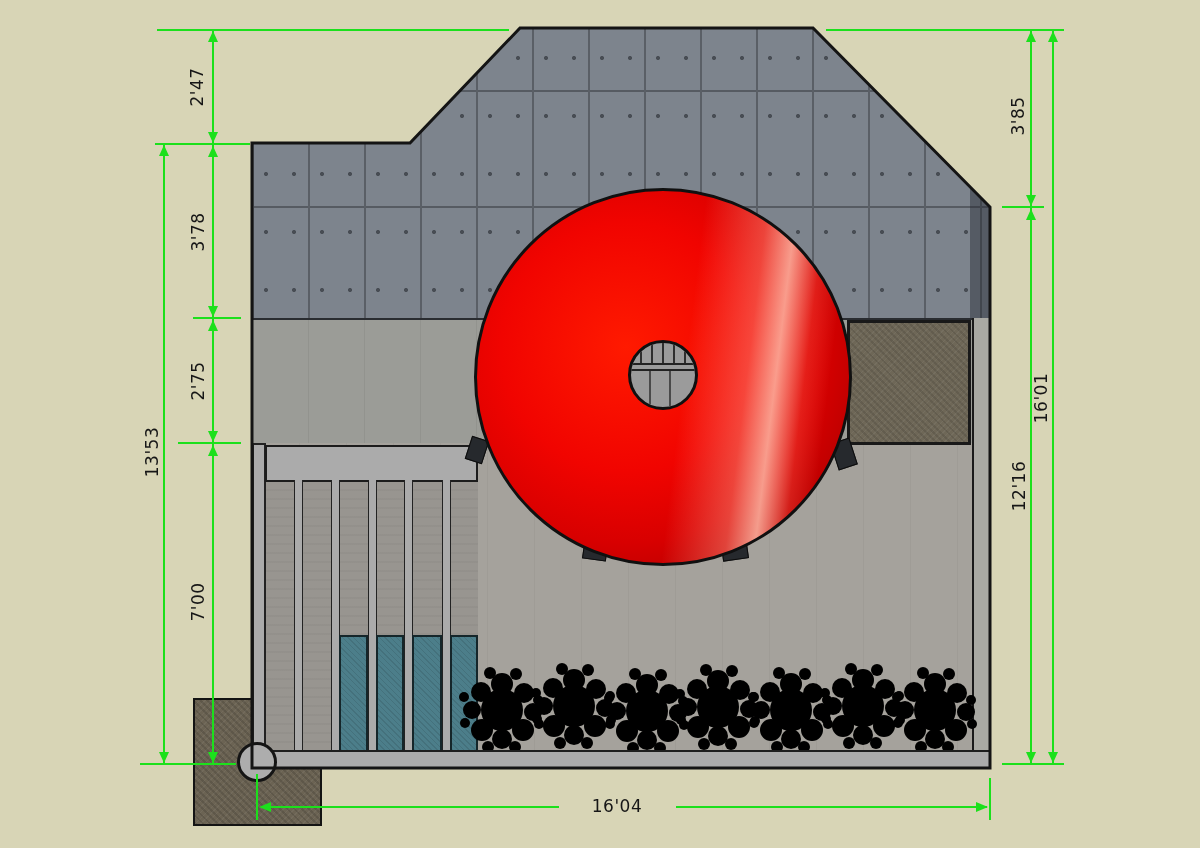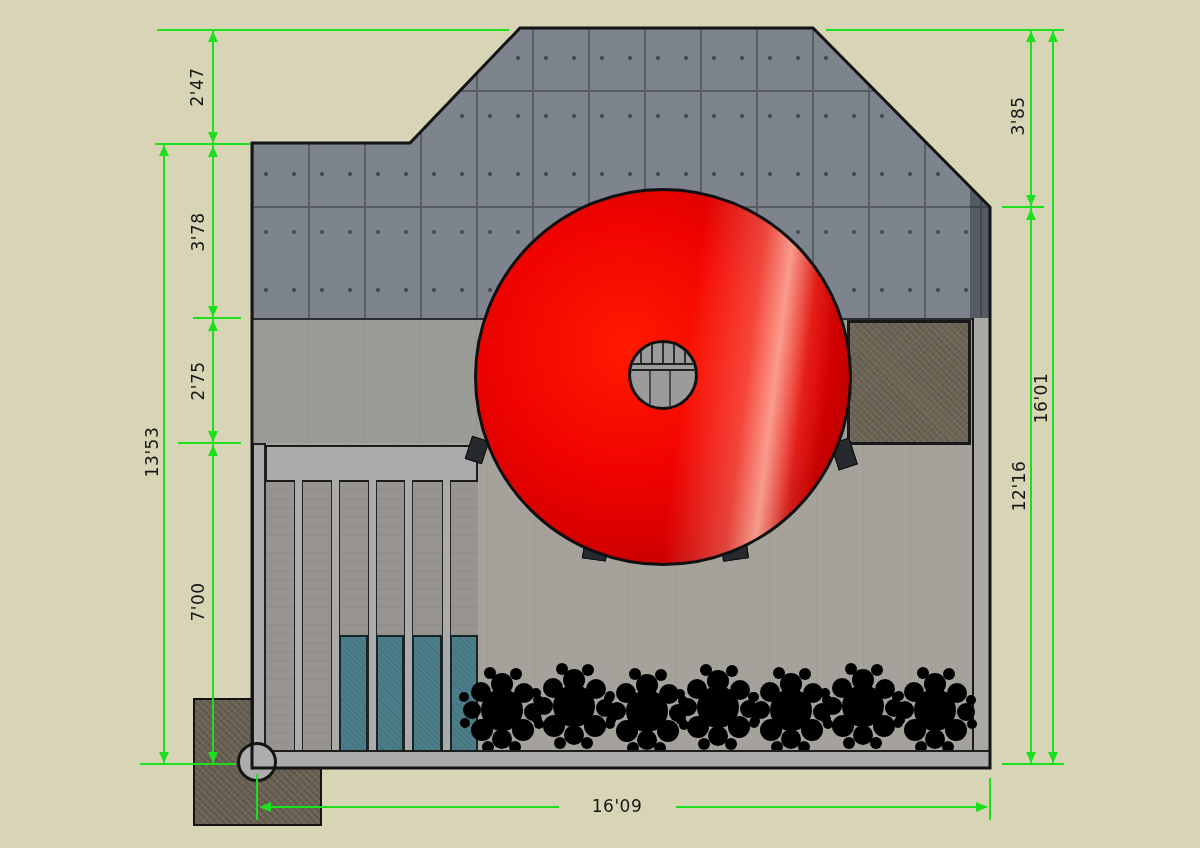--- a/index.html
+++ b/index.html
@@ -224,13 +224,13 @@
 <div class="arr rt" style="left:976px;top:802px;"></div>
 
 <div class="dim-label vert" style="left:162px;top:76px;">2'47</div>
 <div class="dim-label vert" style="left:163px;top:221px;">3'78</div>
 <div class="dim-label vert" style="left:163px;top:370px;">2'75</div>
 <div class="dim-label vert" style="left:163px;top:591px;">7'00</div>
 <div class="dim-label vert" style="left:117px;top:441px;">13'53</div>
 <div class="dim-label vert" style="left:983px;top:105px;">3'85</div>
 <div class="dim-label vert" style="left:1006px;top:387px;">16'01</div>
 <div class="dim-label vert" style="left:984px;top:475px;">12'16</div>
-<div class="dim-label" style="left:562px;top:795px;width:110px;">16'09</div>
+<div class="dim-label" style="left:562px;top:795px;width:110px;">16'04</div>
 
 </body></html>

